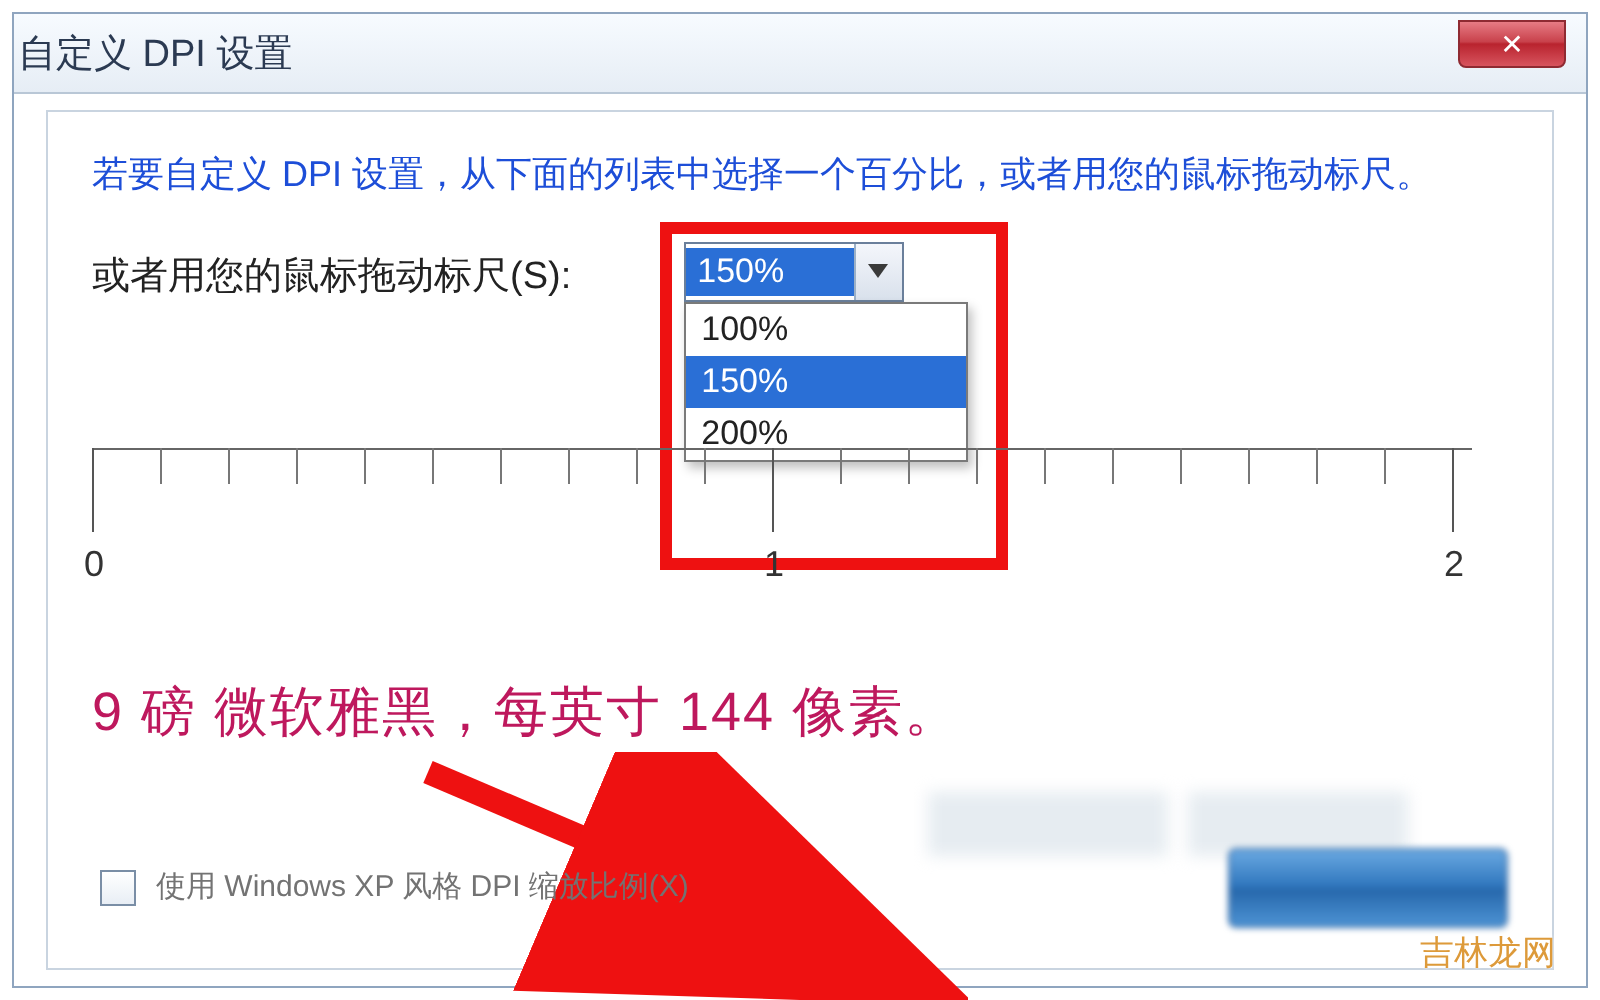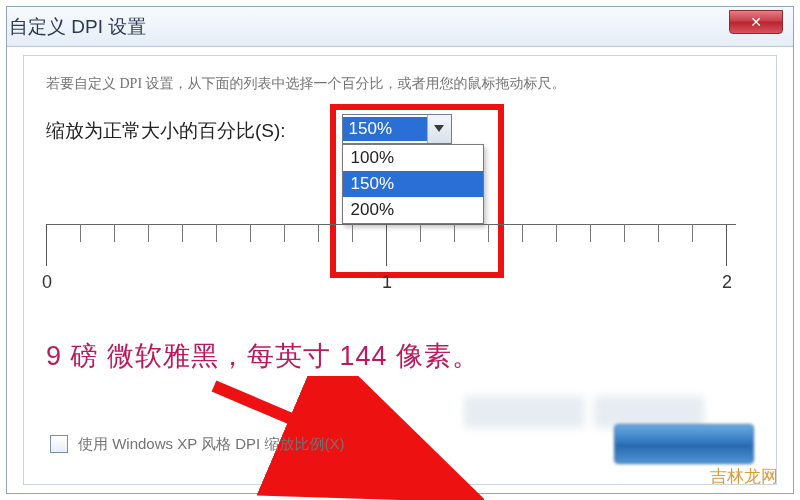--- a/index.html
+++ b/index.html
@@ -37,21 +37,21 @@
       margin-top: -10px;
       display: flex; align-items: center; justify-content: center;
     }
     .close-btn span { color: #fff; font-family: Arial; font-size: 14px; }
     .content {
       position: absolute;
       left: 16px; right: 16px; top: 48px; bottom: 8px;
       border: 1px solid #c9d4e0;
       padding: 16px 22px;
     }
-    .instr { font-size: 14px; color: #737373; line-height: 1.7; font-family: Liberation Serif, serif; }
+    .instr { font-size: 18px; color: #1d4ed8; line-height: 1.7; }
     .scale-row {
       margin-top: 18px;
       display: flex;
       align-items: flex-start;
       font-size: 19px;
       color: #222;
     }
     .scale-label { padding-top: 4px; }
     .combo-wrap {
       margin-left: 56px;
@@ -176,21 +176,21 @@
     <span>自定义 DPI 设置</span>
     <div class="close-btn">
       <span>✕</span>
     </div>
   </div>
 
   <div class="content">
     <div class="instr">若要自定义 DPI 设置，从下面的列表中选择一个百分比，或者用您的鼠标拖动标尺。</div>
 
     <div class="scale-row">
-      <span class="scale-label">缩放为正常大小的百分比(S):</span>
+      <span class="scale-label">或者用您的鼠标拖动标尺(S):</span>
       <div class="combo-wrap">
         <div class="highlight-box"></div>
         <div class="combo">
           <span class="combo-text">150%</span>
           <div class="combo-btn">
             <div class="triangle-down"></div>
           </div>
         </div>
         <div class="dropdown">
           <div class="opt">100%</div>

